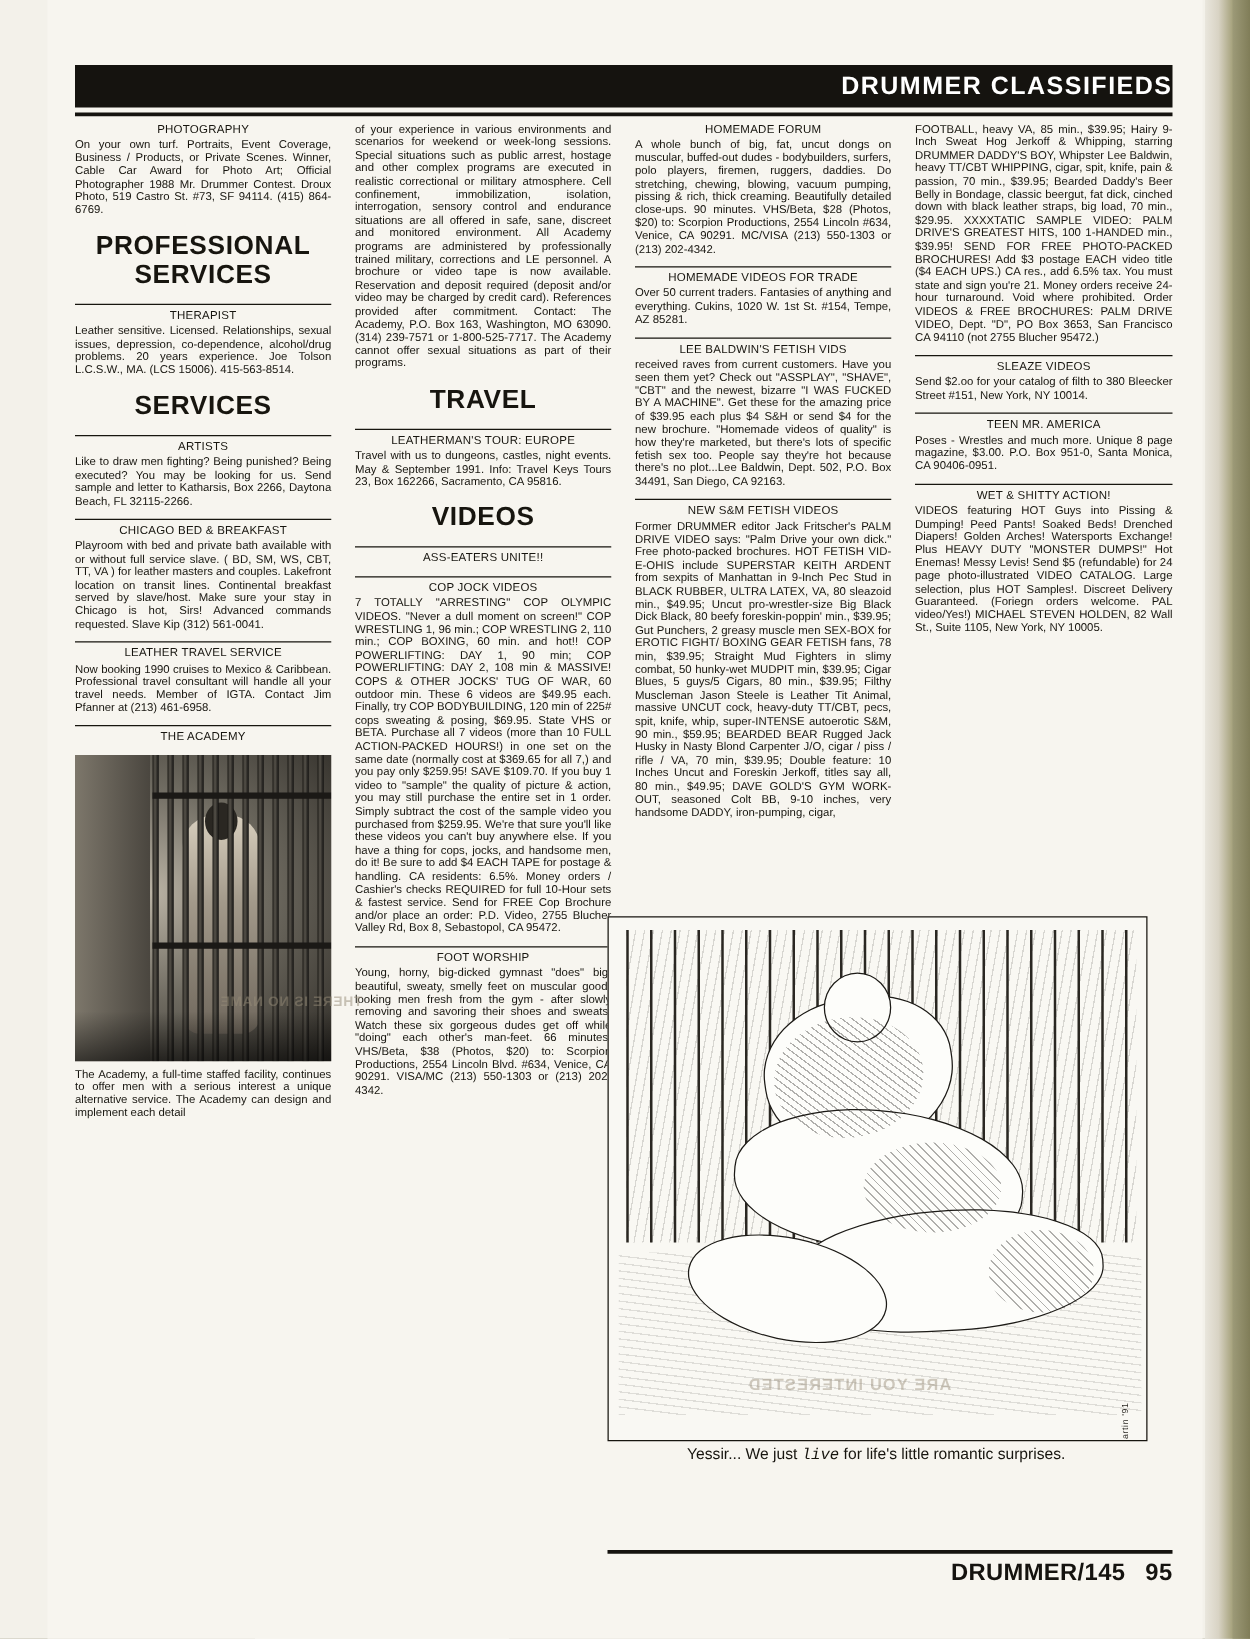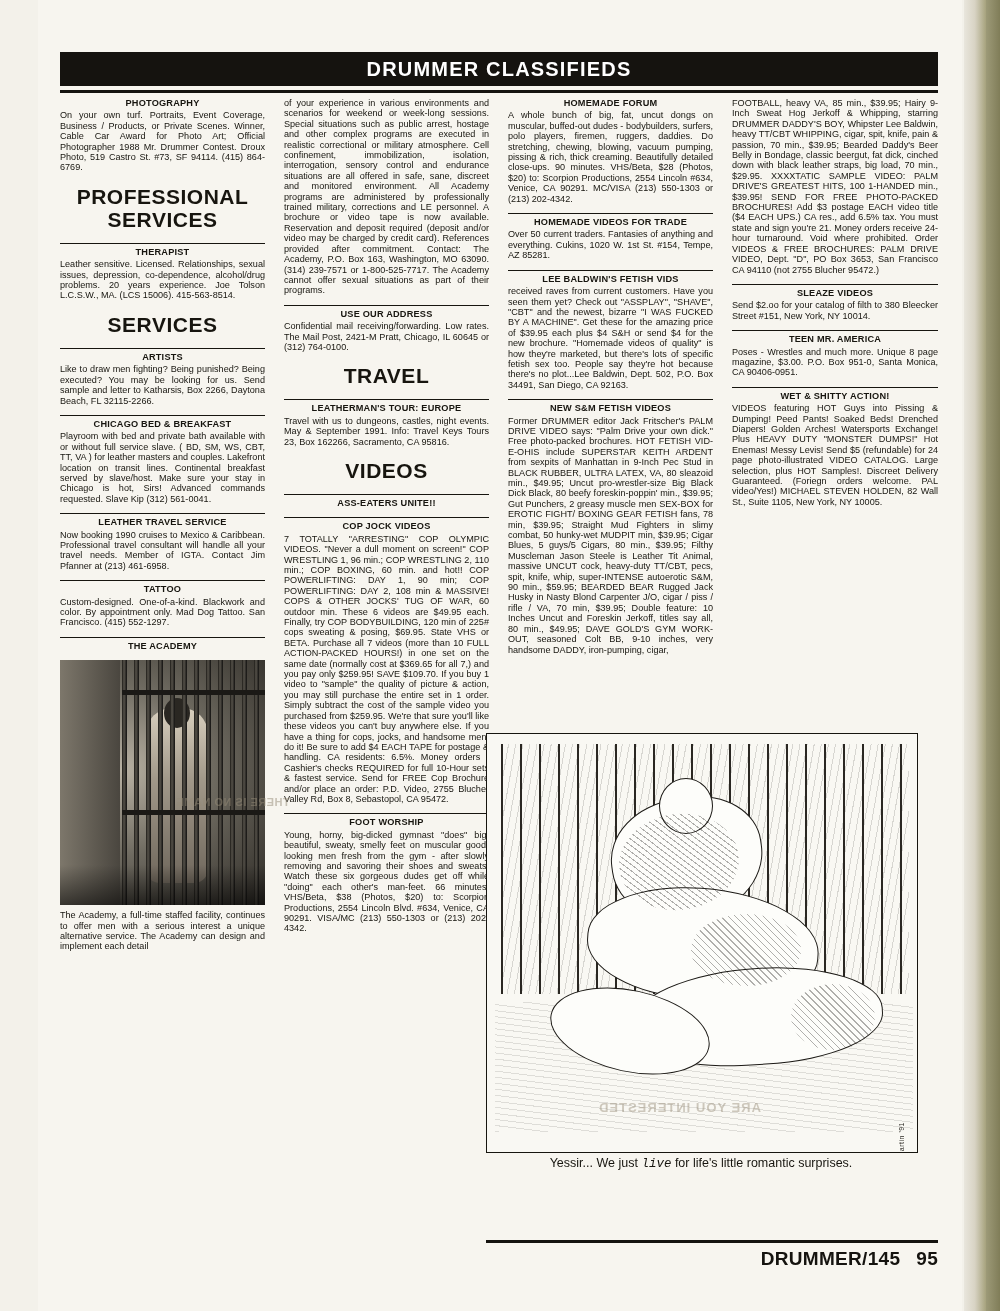--- a/index.html
+++ b/index.html
@@ -40,21 +40,21 @@
     height: 1311px;
     background: #f7f5ef;
   }
   
   .masthead {
     position: absolute;
     left: 22px; top: 52px;
     width: 878px; height: 34px;
     background: #15130f;
     color: #ffffff;
-    text-align: center;
+    text-align: right;
     letter-spacing: 1.2px;
     font-size: 20px;
     font-weight: bold;
     line-height: 34px;
   }
   .masthead-rule {
     position: absolute;
     left: 22px; top: 90px;
     width: 878px; height: 3px;
     background: #15130f;
@@ -76,21 +76,21 @@
     text-align: justify;
   }
   #col1 { left: 0px; }
   #col2 { left: 224px; }
   #col3 { left: 448px; }
   #col4 { left: 672px; width: 206px; }
 
   .ad { margin-bottom: 9px; }
   .ad-head {
     text-align: center;
-    font-weight: bold;
+    font-weight: normal;
     font-size: 9.2px;
     letter-spacing: 0.2px;
     margin: 0 0 2px 0;
     padding-top: 3px;
     border-top: 1.2px solid #17150f;
   }
   .ad-head.norule {
     border-top: none;
     padding-top: 0;
   }
@@ -277,24 +277,20 @@
             <div class="ad-head">ARTISTS</div>
             <div class="ad-body">Like to draw men fighting? Being punished? Being executed? You may be looking for us. Send sample and letter to Katharsis, Box 2266, Daytona Beach, FL 32115-2266.</div>
           </div>
           <div class="ad">
             <div class="ad-head">CHICAGO BED &amp; BREAKFAST</div>
             <div class="ad-body">Playroom with bed and private bath available with or without full service slave. ( BD, SM, WS, CBT, TT, VA ) for leather masters and couples. Lakefront location on transit lines. Continental breakfast served by slave/host. Make sure your stay in Chicago is hot, Sirs! Advanced commands requested. Slave Kip (312) 561-0041.</div>
           </div>
           <div class="ad">
             <div class="ad-head">LEATHER TRAVEL SERVICE</div>
             <div class="ad-body">Now booking 1990 cruises to Mexico &amp; Caribbean. Professional travel consultant will handle all your travel needs. Member of IGTA. Contact Jim Pfanner at (213) 461-6958.</div>
-          </div>
-          <div class="ad">
-            <div class="ad-head">TATTOO</div>
-            <div class="ad-body">Custom-designed. One-of-a-kind. Blackwork and color. By appointment only. Mad Dog Tattoo. San Francisco. (415) 552-1297.</div>
           </div>
           <div class="ad">
             <div class="ad-head">THE ACADEMY</div>
           </div>
           <div class="academy-photo">
             <div class="ph-bg"></div>
             <div class="ph-wall"></div>
             <div class="ph-figure"></div>
             <div class="ph-head"></div>
             <div class="ph-bars">
@@ -315,24 +311,20 @@
             <div class="ph-cross" style="top:150px"></div>
             <div class="ph-dark"></div>
           </div>
           <div class="ad">
             <div class="ad-body">The Academy, a full-time staffed facility, continues to offer men with a serious interest a unique alternative service. The Academy can design and implement each detail</div>
           </div>
         </div>
       <div class="col" id="col2">
           <div class="ad">
             <div class="ad-body">of your experience in various environments and scenarios for weekend or week-long sessions. Special situations such as public arrest, hostage and other complex programs are executed in realistic correctional or military atmosphere. Cell confinement, immobilization, isolation, interrogation, sensory control and endurance situations are all offered in safe, sane, discreet and monitored environment. All Academy programs are administered by professionally trained military, corrections and LE personnel. A brochure or video tape is now available. Reservation and deposit required (deposit and/or video may be charged by credit card). References provided after commitment. Contact: The Academy, P.O. Box 163, Washington, MO 63090. (314) 239-7571 or 1-800-525-7717. The Academy cannot offer sexual situations as part of their programs.</div>
-          </div>
-          <div class="ad">
-            <div class="ad-head">USE OUR ADDRESS</div>
-            <div class="ad-body">Confidential mail receiving/forwarding. Low rates. The Mail Post, 2421-M Pratt, Chicago, IL 60645 or (312) 764-0100.</div>
           </div>
           <div class="section-title">TRAVEL</div>
           <div class="ad">
             <div class="ad-head">LEATHERMAN'S TOUR: EUROPE</div>
             <div class="ad-body">Travel with us to dungeons, castles, night events. May &amp; September 1991. Info: Travel Keys Tours 23, Box 162266, Sacramento, CA 95816.</div>
           </div>
           <div class="section-title">VIDEOS</div>
           <div class="ad">
             <div class="ad-head">ASS-EATERS UNITE!!</div>
           </div>

